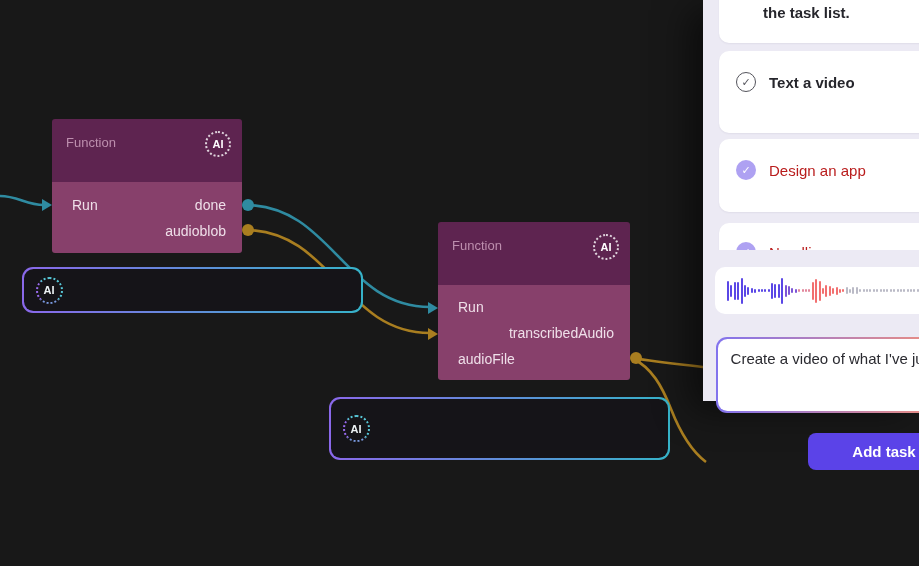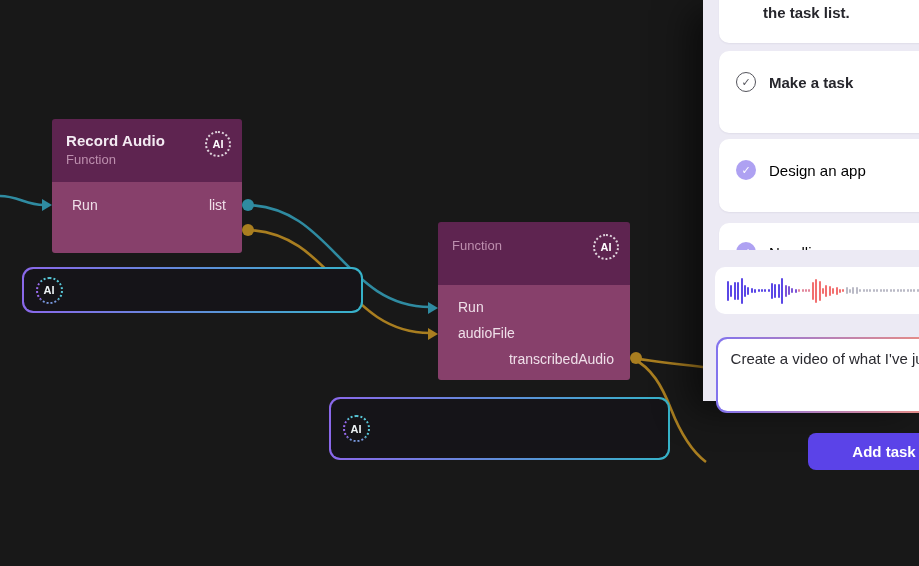--- a/index.html
+++ b/index.html
@@ -75,21 +75,21 @@
     position:absolute; left:703px; top:0; width:216px; height:401px;
     background:#eceaf4; border-bottom-left-radius:16px;
     box-shadow:-14px 10px 34px rgba(0,0,0,.5);
   }
   .task-card {
     position:absolute; left:16px; right:-20px; background:#fff; border-radius:10px;
     box-shadow:0 1px 2px rgba(40,40,70,.06);
   }
   .task-line { display:flex; align-items:center; gap:13px; padding-left:17px; }
   .task-label { font-size:15px; font-weight:600; color:#26262c; }
-  .task-label.muted { color:#000000; font-weight:500; }
+  .task-label.muted { color:#b91c1c; font-weight:500; }
   .check {
     width:20px; height:20px; border-radius:50%; flex:0 0 auto;
     display:flex; align-items:center; justify-content:center; font-size:11px;
   }
   .check.open { border:1.7px solid #54545c; color:#54545c; }
   .check.done { background:#aea1f2; color:#fff; }
 
   #card-0 { top:-62px; height:105px; }
   #card-0 .task-line { padding-top:66px; padding-left:44px; }
   #card-1 { top:51px;  height:82px; }  #card-1 .task-line { padding-top:21px; }
@@ -127,49 +127,51 @@
 <svg class="wires">
   <path class="wire-exec" d="M 0 196 C 18 196, 26 205, 44 205"></path>
   <path class="wire-exec" d="M 245 205 C 332 205, 344 307, 430 307"></path>
   <path class="wire-data" d="M 245 230 C 332 230, 344 333, 430 333"></path>
   <path class="wire-data" d="M 632 358 C 658 362, 678 364, 712 368"></path>
   <path class="wire-data" d="M 632 358 C 652 368, 662 386, 671 409 C 680 432, 690 450, 706 462"></path>
 </svg>
 
 <div class="node" id="record-node">
   <div class="node-header">
-    <div class="node-title">Record Audio</div>
     <div class="node-subtitle">Function</div>
     <div class="ai-badge">AI</div>
   </div>
   <div class="node-body">
     <div class="port-row split">
       <span>Run</span>
-      <span>list</span>
+      <span>done</span>
+    </div>
+    <div class="port-row right">
+      <span>audioblob</span>
     </div>
   </div>
   <div class="arrow-in arrow-exec" style="top:80px"></div>
   <div class="port-dot dot-exec" style="top:80px"></div>
   <div class="port-dot dot-data" style="top:105px"></div>
 </div>
 
 <div class="node" id="speech-node">
   <div class="node-header">
     <div class="node-subtitle">Function</div>
     <div class="ai-badge">AI</div>
   </div>
   <div class="node-body">
     <div class="port-row">
       <span>Run</span>
     </div>
+    <div class="port-row right">
+      <span>transcribedAudio</span>
+    </div>
     <div class="port-row">
       <span>audioFile</span>
-    </div>
-    <div class="port-row right">
-      <span>transcribedAudio</span>
     </div>
   </div>
   <div class="arrow-in arrow-exec" style="top:80px"></div>
   <div class="arrow-in arrow-data" style="top:106px"></div>
   <div class="port-dot dot-data" style="top:130px"></div>
 </div>
 
 <div class="annot" id="annot1">
   <div class="annot-inner">
     <span class="annot-ai">AI</span>
@@ -183,21 +185,21 @@
 
 <div class="panel">
   <div class="task-card" id="card-0">
     <div class="task-line">
       <span class="task-label">the task list.</span>
     </div>
   </div>
   <div class="task-card" id="card-1">
     <div class="task-line">
       <span class="check open">✓</span>
-      <span class="task-label">Make a task</span>
+      <span class="task-label">Text a video</span>
     </div>
   </div>
   <div class="task-card" id="card-2">
     <div class="task-line">
       <span class="check done">✓</span>
       <span class="task-label muted">Design an app</span>
     </div>
   </div>
   <div class="task-card" id="card-3">
     <div class="task-line">

